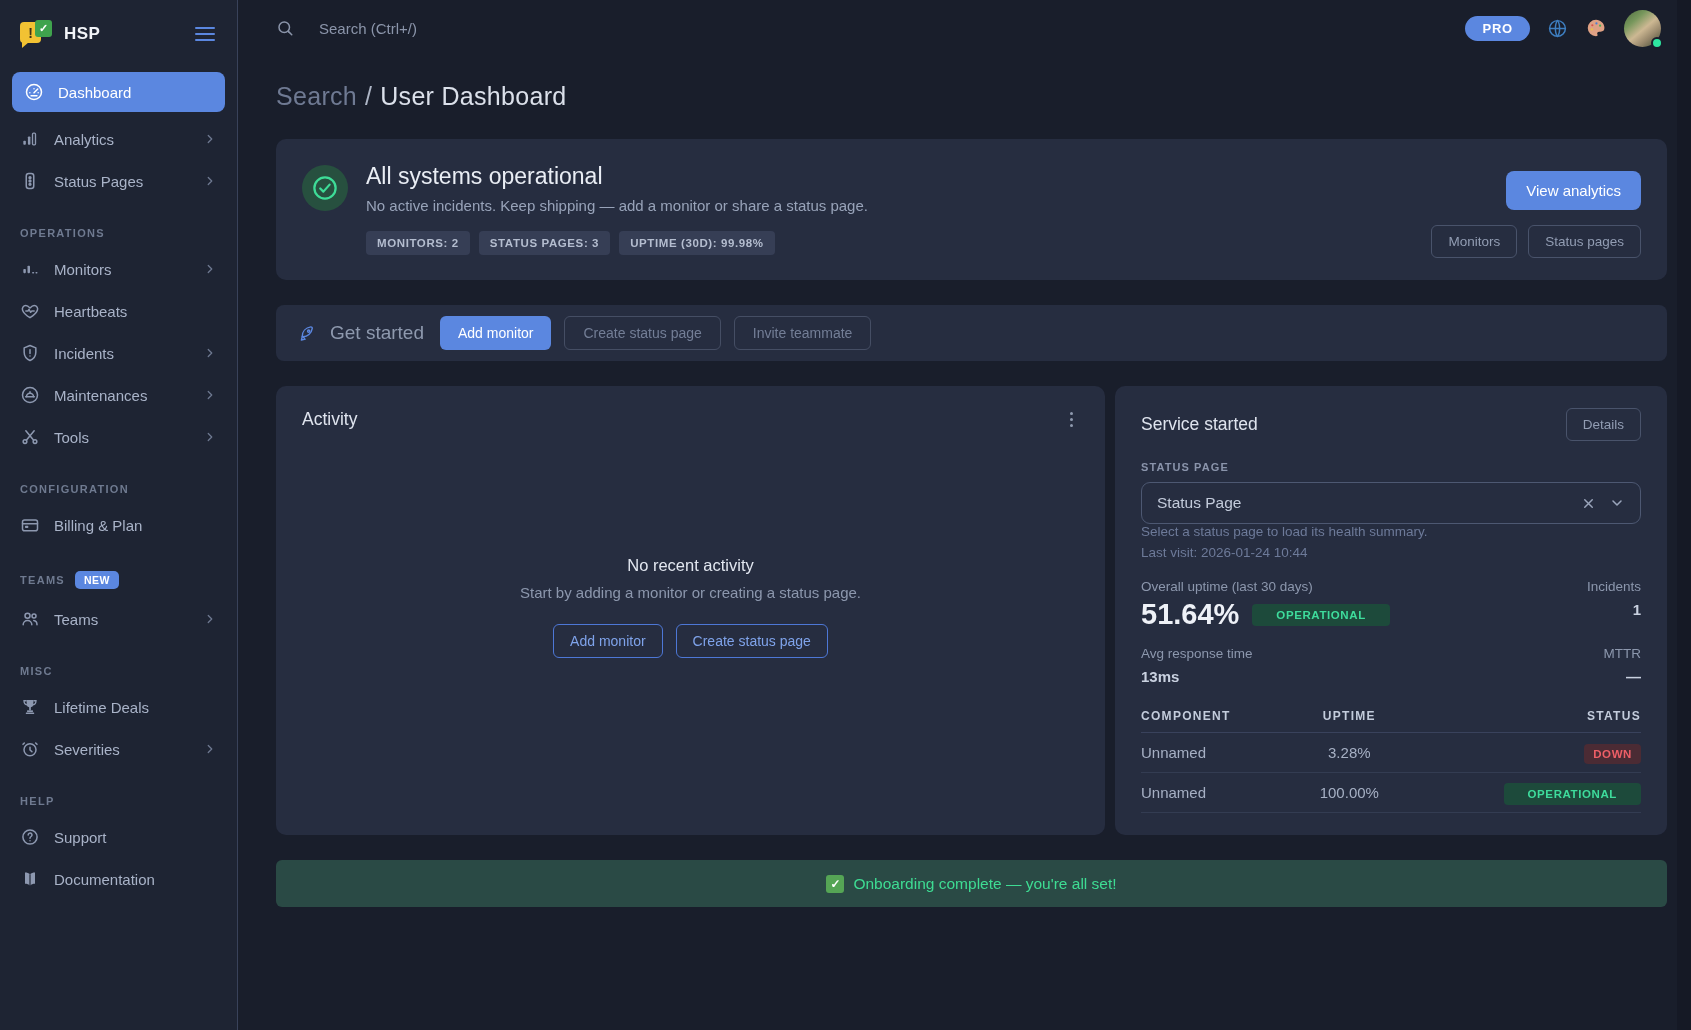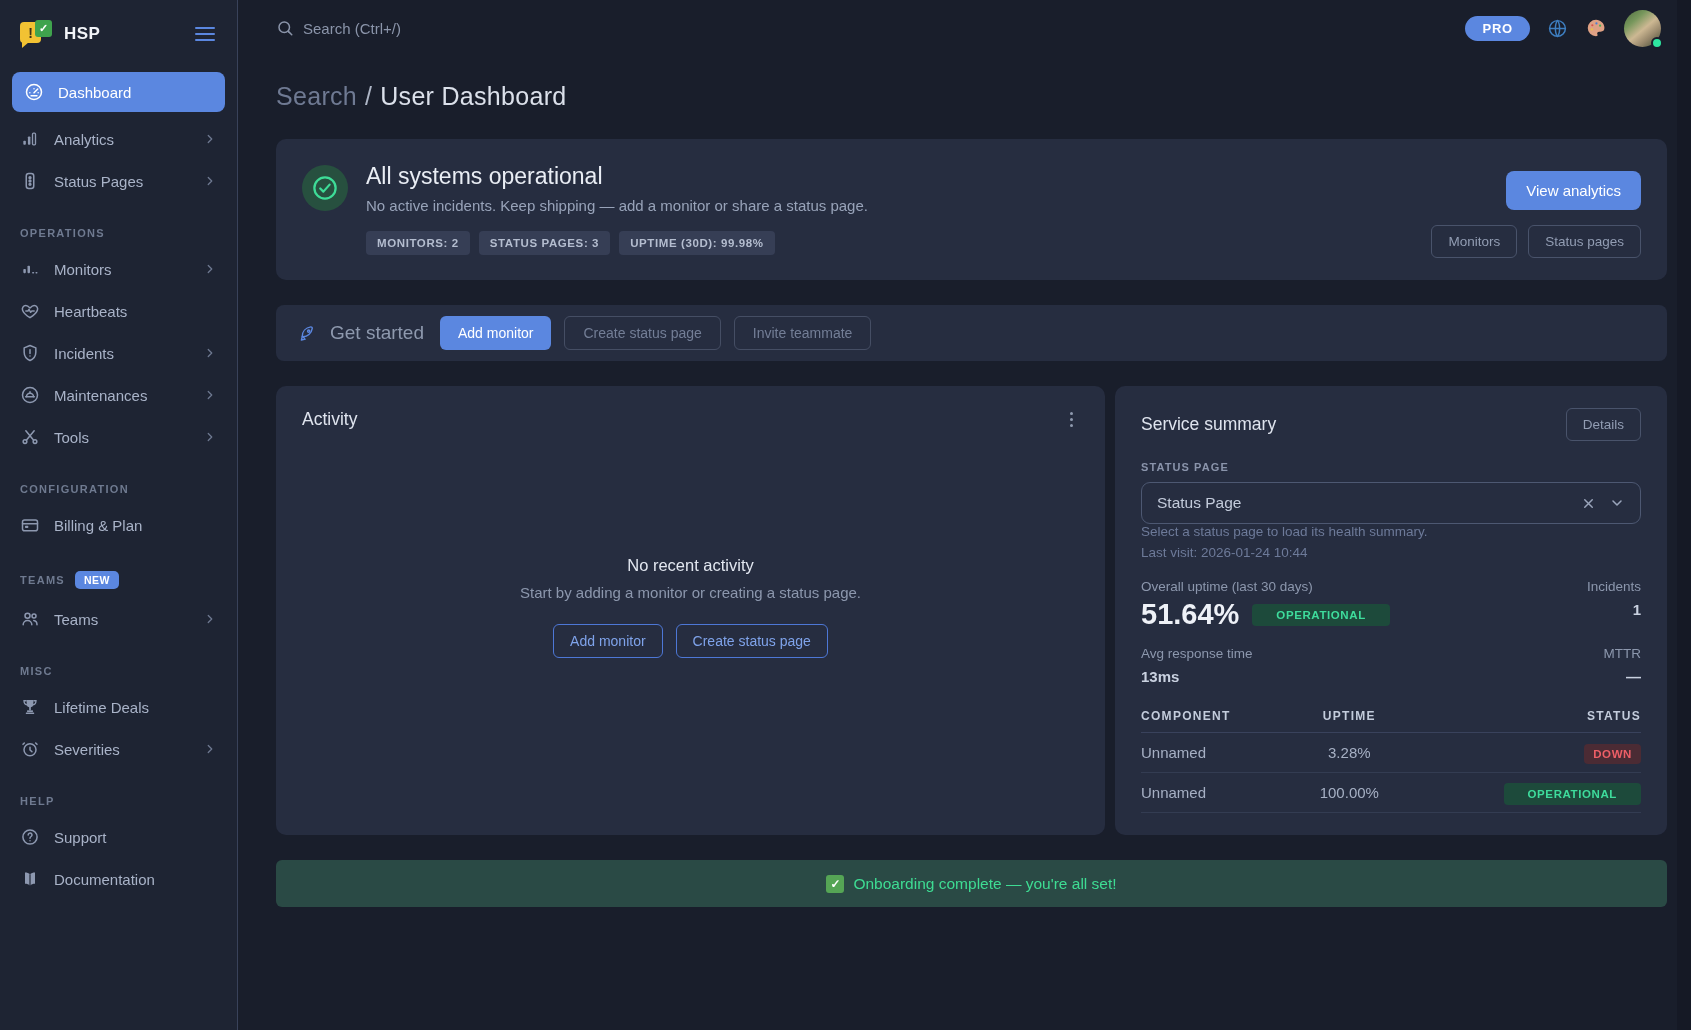--- a/index.html
+++ b/index.html
@@ -63,21 +63,21 @@
   .new-badge {
     background:#5b87e0; color:#fff; font-size:10.5px; font-weight:bold;
     padding:3px 9px; border-radius:5px; letter-spacing:.5px;
   }
 
   
   .main { flex:1; position:relative; overflow:hidden; }
   .scroll-strip { position:absolute; right:0; top:0; width:14px; height:100%; background:#151925; }
 
   .topbar { height:56px; display:flex; align-items:center; padding:0 30px 0 38px; }
-  .search { display:flex; align-items:center; gap:9px; color:#8b95aa; flex:1; }
+  .search { display:flex; align-items:center; gap:25px; color:#8b95aa; flex:1; }
   .search input {
     background:transparent; border:none; outline:none;
     color:#a7b1c5; font-size:15px; width:320px;
   }
   .search input::placeholder { color:#8b95aa; }
   .topbar-right { display:flex; align-items:center; gap:17px; }
   .pro-badge {
     background:#5b87e0; color:#fff; font-weight:bold; font-size:13px;
     padding:5px 17px; border-radius:13px; letter-spacing:.8px; cursor:pointer;
   }
@@ -517,21 +517,21 @@
           <div class="empty-sub">Start by adding a monitor or creating a status page.</div>
           <div class="empty-btns">
             <button class="btn btn-blue-outline">Add monitor</button>
             <button class="btn btn-blue-outline">Create status page</button>
           </div>
         </div>
       </div>
 
       <div class="card">
         <div class="card-header">
-          <div class="card-title">Service summary</div>
+          <div class="card-title">Service started</div>
           <button class="btn btn-outline">Details</button>
         </div>
         <div class="sh-label">STATUS PAGE</div>
         <div class="sh-select">
           <span class="value">Status Page</span>
           <span class="sel-icons">
             <span>
               <svg width="15" height="15" viewBox="0 0 24 24" fill="none" stroke="currentColor" stroke-width="2.3" stroke-linecap="round">
                   <path d="M6 6l12 12M18 6L6 18"></path>
                 </svg>

